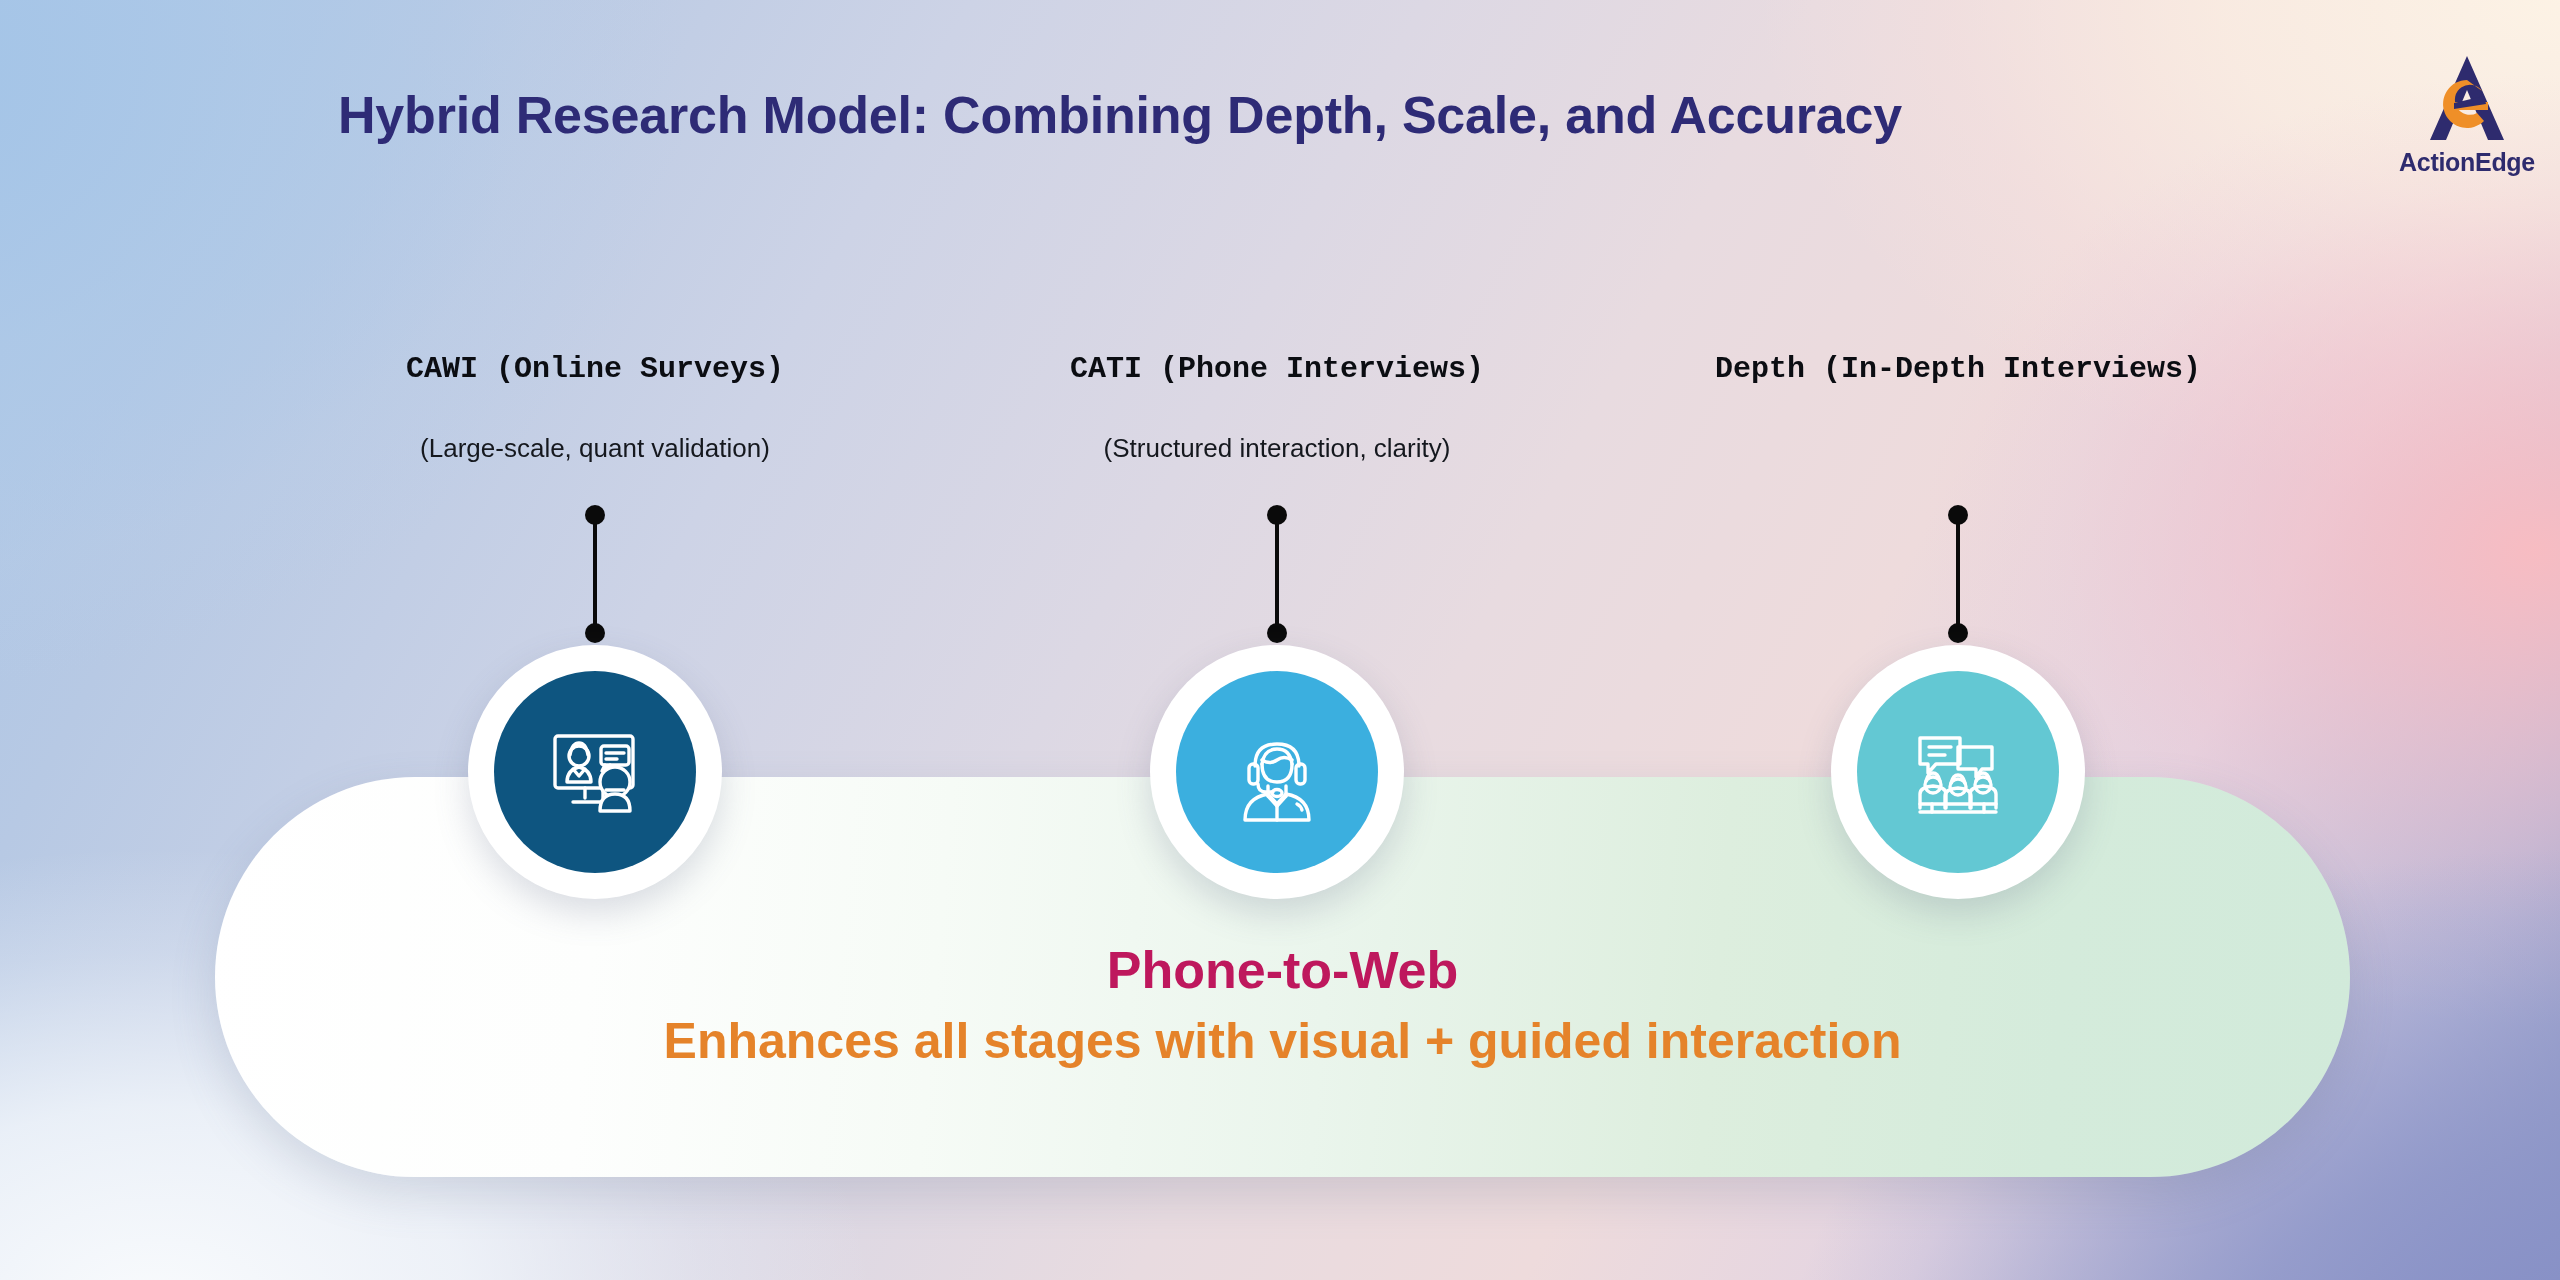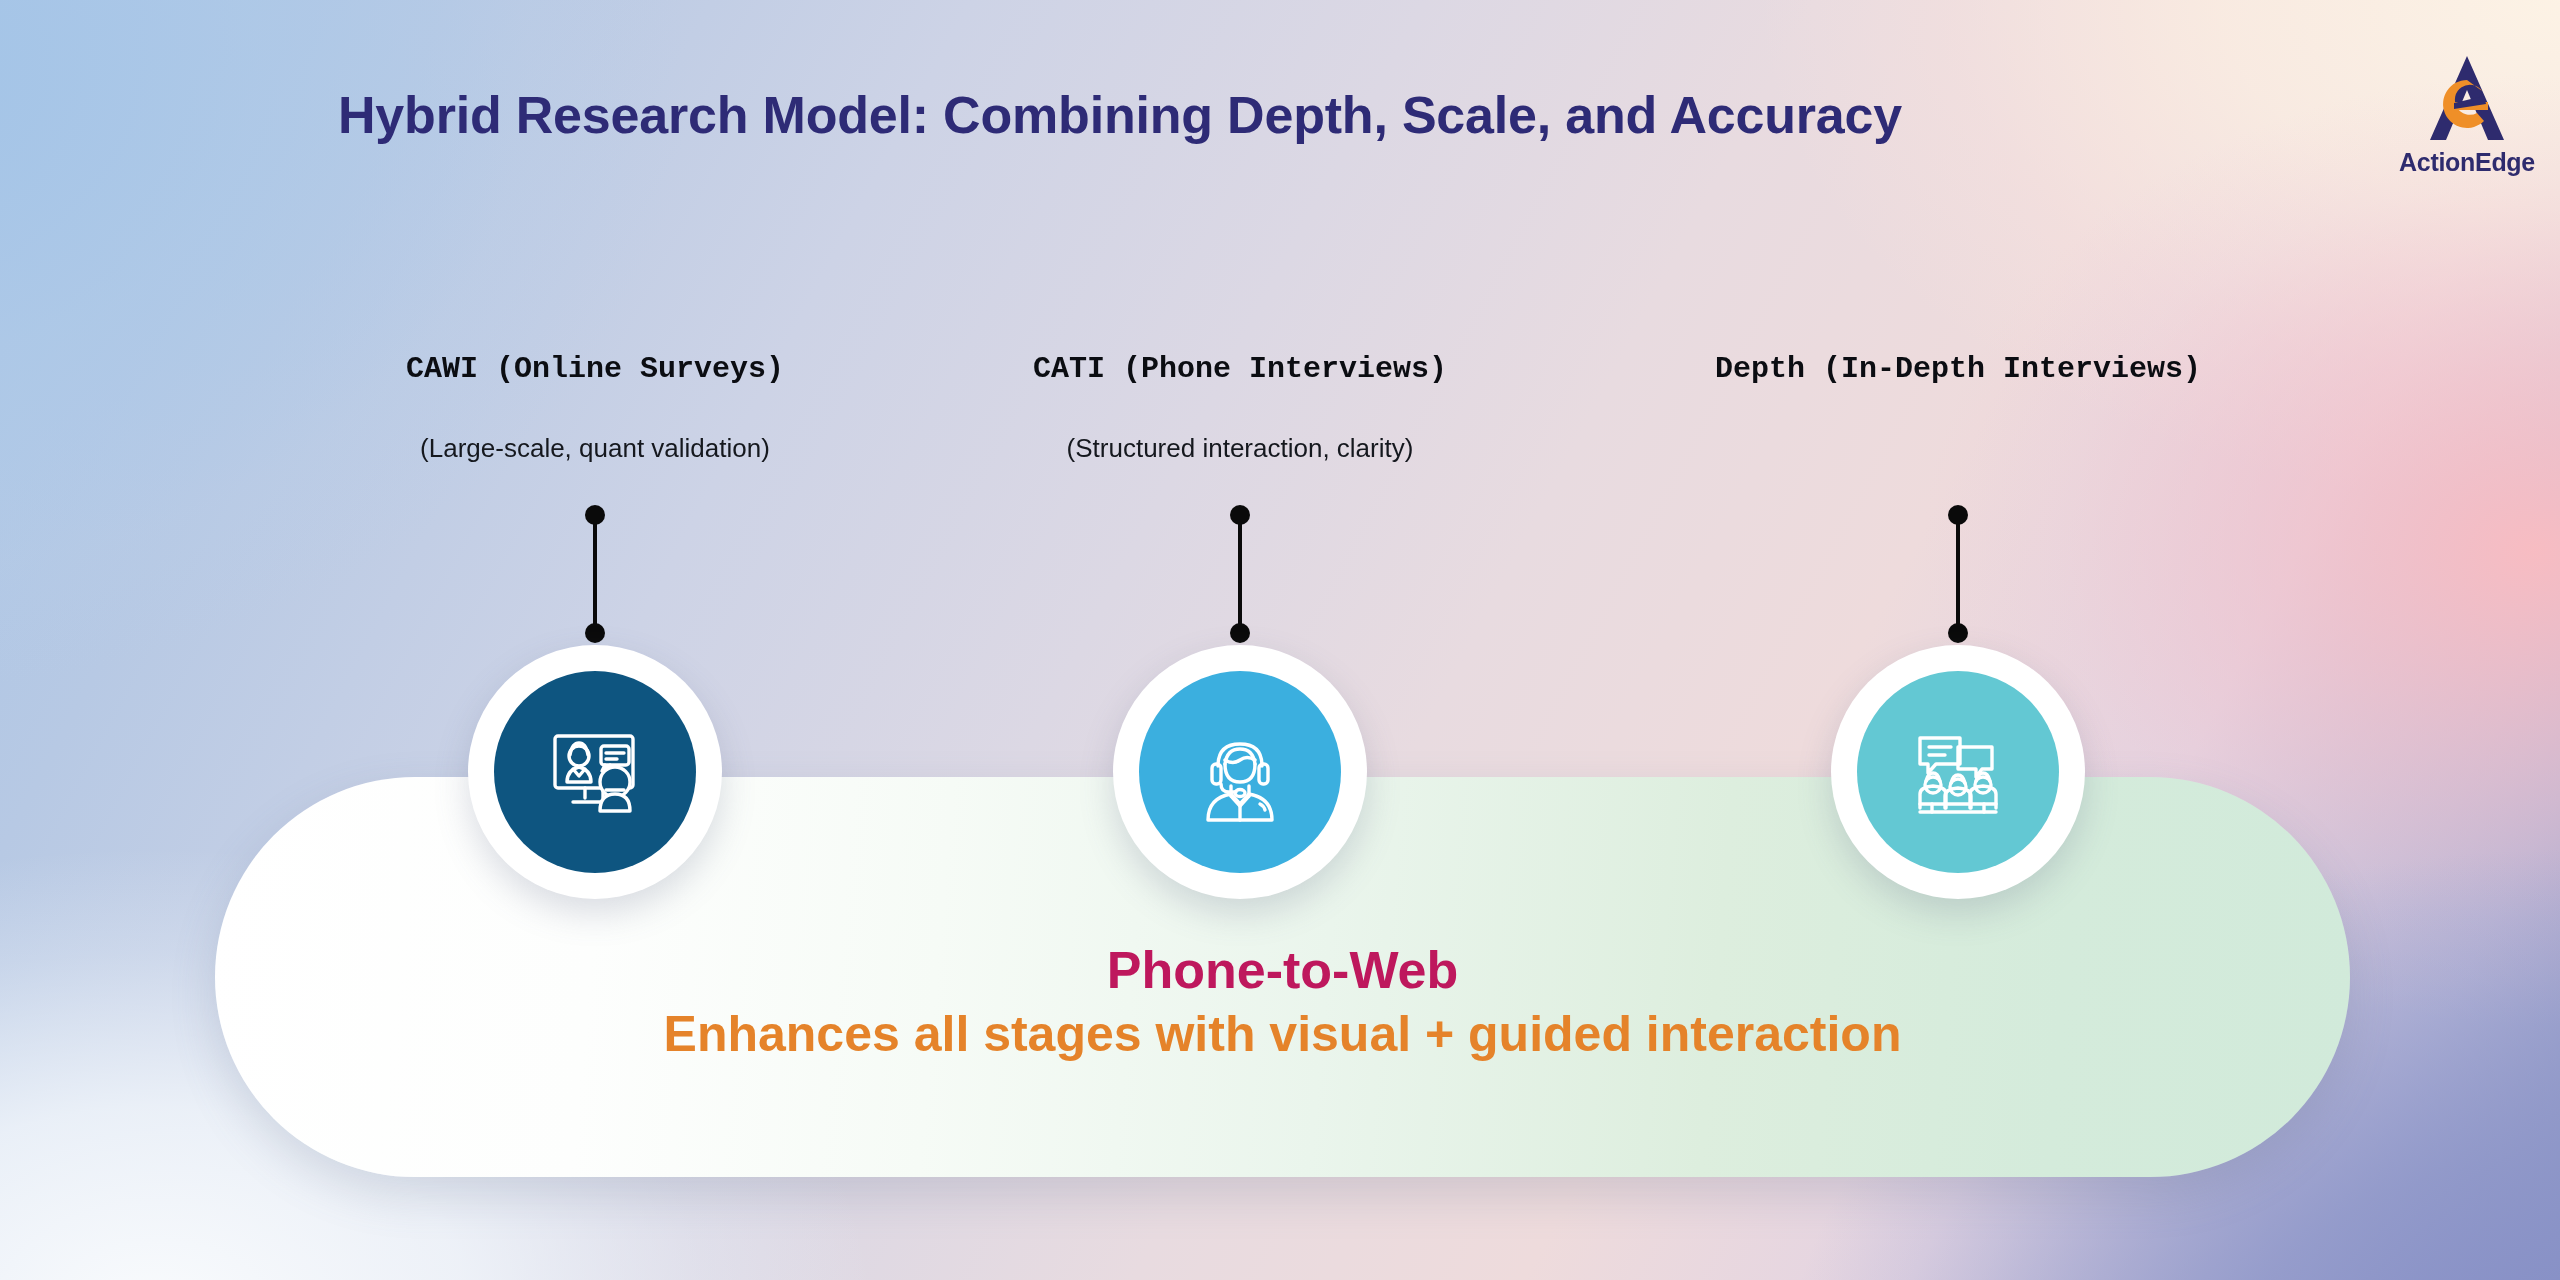--- a/index.html
+++ b/index.html
@@ -117,21 +117,21 @@
   }
 
   
   .col {
     position: absolute;
     top: 0;
     width: 760px;
     height: 1280px;
   }
   .col-0 { left: 215px; }
-  .col-1 { left: 860px; }
+  .col-1 { left: 897px; }
   .col-2 { left: 1578px; }
 
   .col-label {
     position: absolute;
     top: 352px;
     left: 0;
     width: 760px;
     text-align: center;
     font-size: 30px;
     font-weight: 700;
@@ -232,21 +232,21 @@
     z-index: 4;
   }
   .pill-title {
     font-size: 52px;
     font-weight: 700;
     color: #be185d;
     line-height: 1.18;
     white-space: nowrap;
   }
   .pill-sub {
-    margin-top: 4px;
+    margin-top: 11px;
     font-size: 50px;
     font-weight: 700;
     color: #e5832a;
     line-height: 1.18;
     white-space: nowrap;
   }
 </style>
 </head>
 <body>
 

